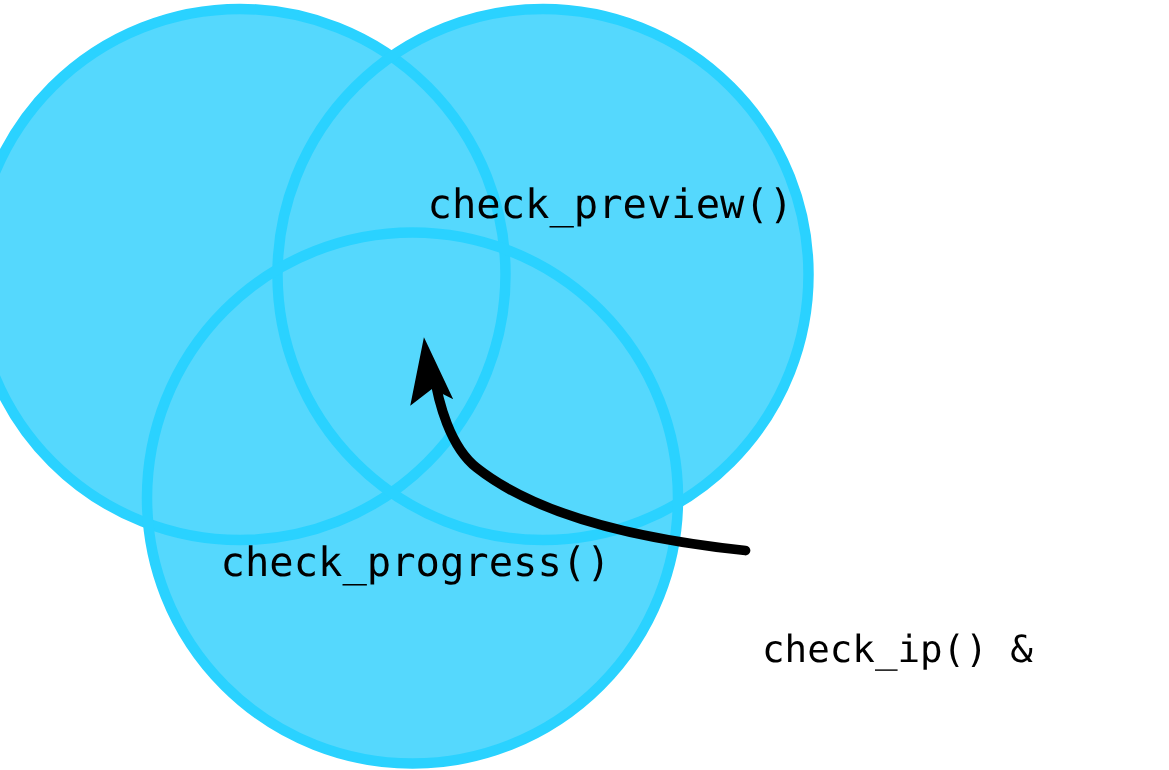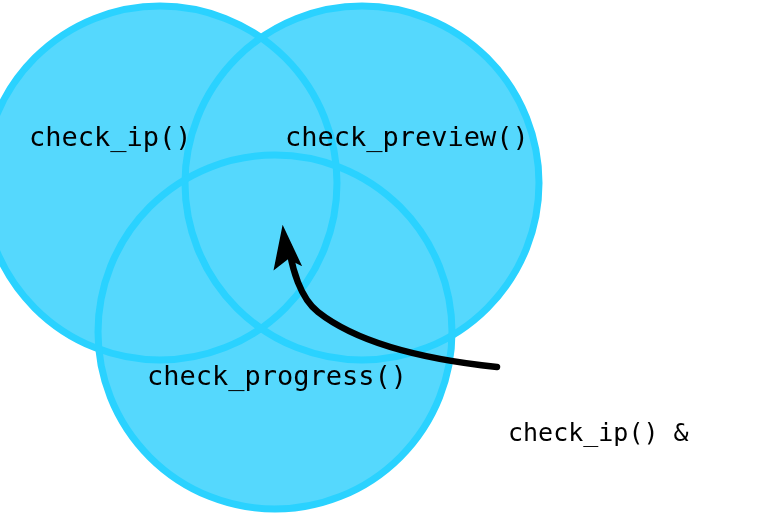--- a/index.html
+++ b/index.html
@@ -69,21 +69,20 @@
       <circle cx="362" cy="183" r="177"></circle>
       <circle cx="275" cy="332" r="177"></circle>
     </g>
 
     <g>
       <path d="M 497 367 C 430 360, 360 345, 318 312 C 300 298, 292 268, 289 247" fill="none" stroke="#000000" stroke-width="6.5" stroke-linecap="round"></path>
       <path d="M 283 228 L 300 264 L 288 258 L 275 268 Z" fill="#000000" stroke="#000000" stroke-width="2" stroke-linejoin="miter"></path>
     </g>
   </svg>
 
-  <div class="circle-label" id="label-check-ip">check_ip()</div>
 
   <div class="circle-label" id="label-check-progress">check_progress()</div>
 
   <div class="circle-label" id="label-check-preview">check_preview()</div>
 
   <div id="annotation">
     <span class="ann-line">check_ip() &amp;</span>
     
     
   </div>

